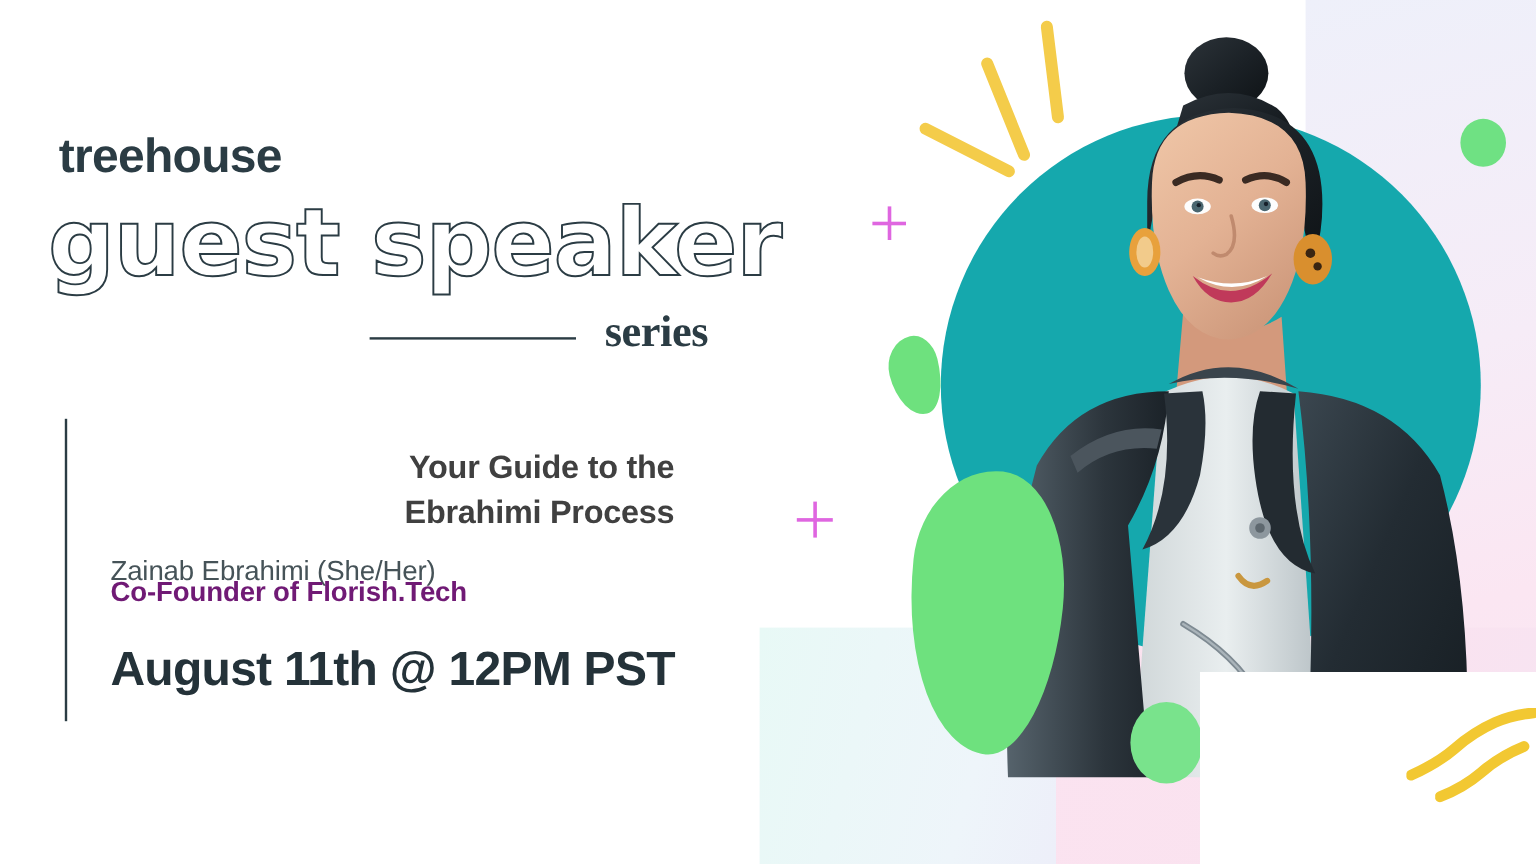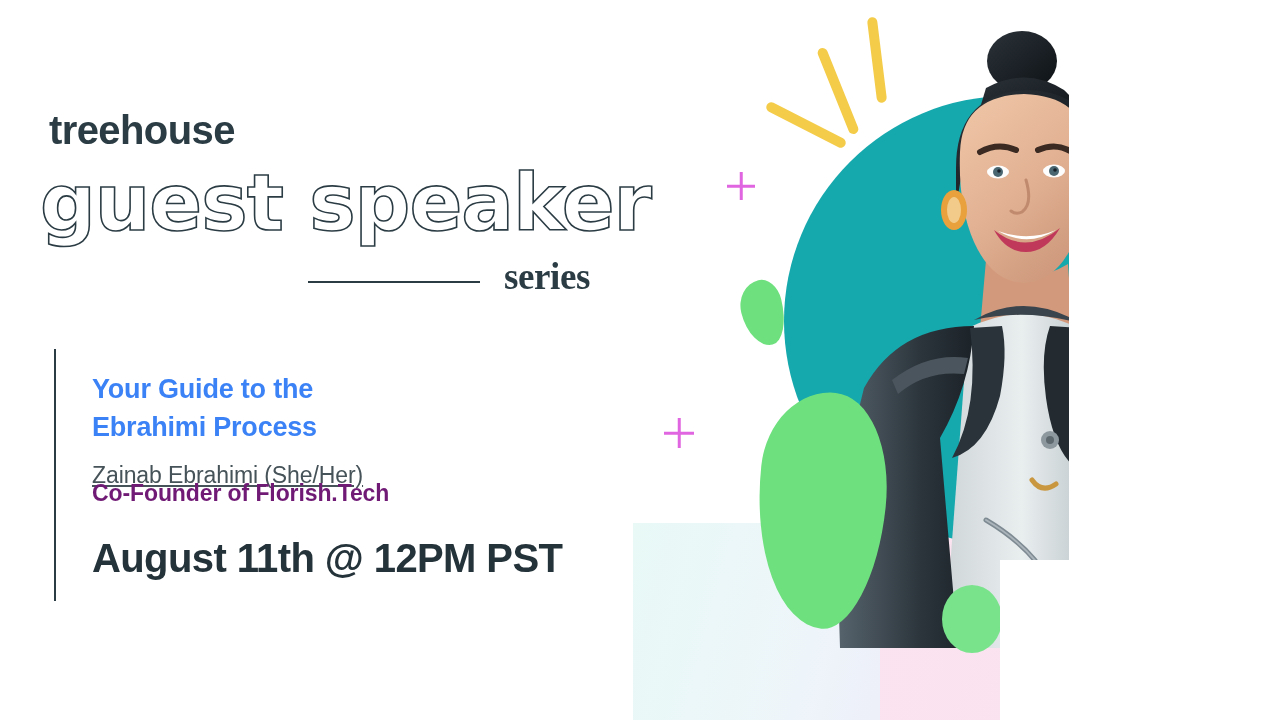--- a/index.html
+++ b/index.html
@@ -1,18 +1,18 @@
 <!DOCTYPE html>
 <html><head>
 <meta charset="utf-8">
 <style>
   html,body{margin:0;padding:0;background:#fff;}
   body{width:1280px;height:720px;overflow:hidden;font-family:"Liberation Sans",sans-serif;}
 
-  #stage{position:relative;width:1069px;height:720px;background:#ffffff;overflow:hidden;}
+  #stage{position:relative;width:1280px;height:720px;background:#ffffff;overflow:hidden;text-align:right;}
 
   
   .panel-right{
     position:absolute;left:1088px;top:0;width:192px;height:720px;
     background:linear-gradient(165deg,#eef0fa 0%,#f6ecf7 42%,#fbe6f2 70%,#f7e8f3 100%);
   }
   .panel-lowerpink{
     position:absolute;left:880px;top:523px;width:400px;height:197px;
     background:linear-gradient(110deg,#fbe3f0 0%,#fae2ef 55%,#f7e4f2 100%);
   }
@@ -91,25 +91,25 @@
     position:absolute;left:196px;top:0;
     font-size:37px;font-weight:600;letter-spacing:-0.4px;color:#2b3c44;font-family:Liberation Serif, serif;
   }
 
   .rule-vertical{
     position:absolute;left:54px;top:349px;width:1.6px;height:252px;background:#2b3c44;
   }
 
   .talk-title{
     position:absolute;left:92px;top:370px;width:470px;
-    font-size:27px;font-weight:600;line-height:1.42;color:#3b82f6;letter-spacing:-0.2px;
+    font-size:27px;font-weight:600;line-height:1.42;color:#404040;letter-spacing:-0.2px;
   }
   .speaker-name{
     position:absolute;left:92px;top:460px;
-    font-size:23px;font-weight:400;line-height:1.35;color:#465358;letter-spacing:-0.1px;text-decoration:underline;
+    font-size:23px;font-weight:400;line-height:1.35;color:#465358;letter-spacing:-0.1px;
   }
   .speaker-role{
     position:absolute;left:92px;top:478px;
     font-size:23px;font-weight:700;line-height:1.35;color:#701a75;letter-spacing:-0.1px;
   }
   .datetime{
     position:absolute;left:92px;top:536px;
     font-size:40px;font-weight:700;color:#243239;letter-spacing:-0.6px;
   }
 </style>

